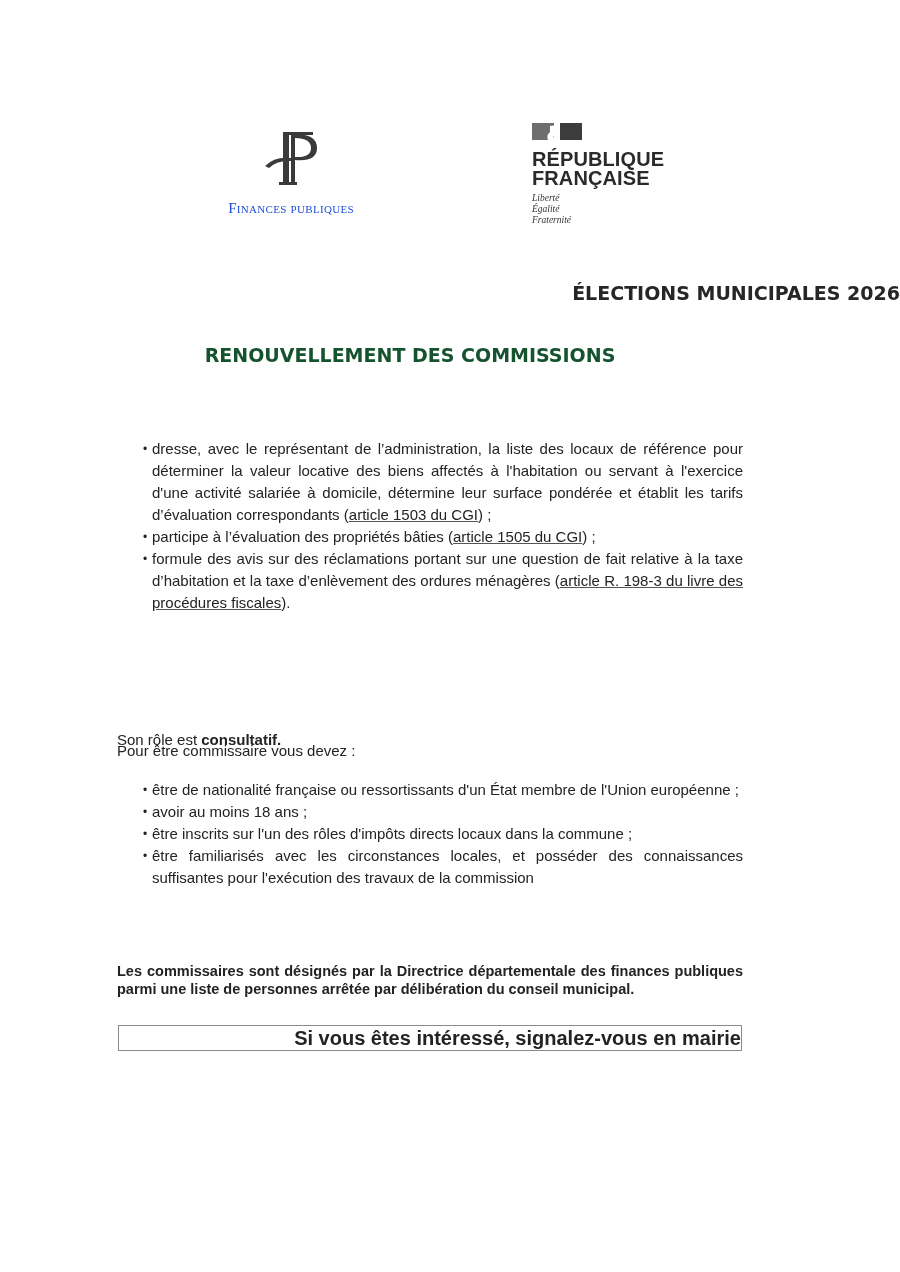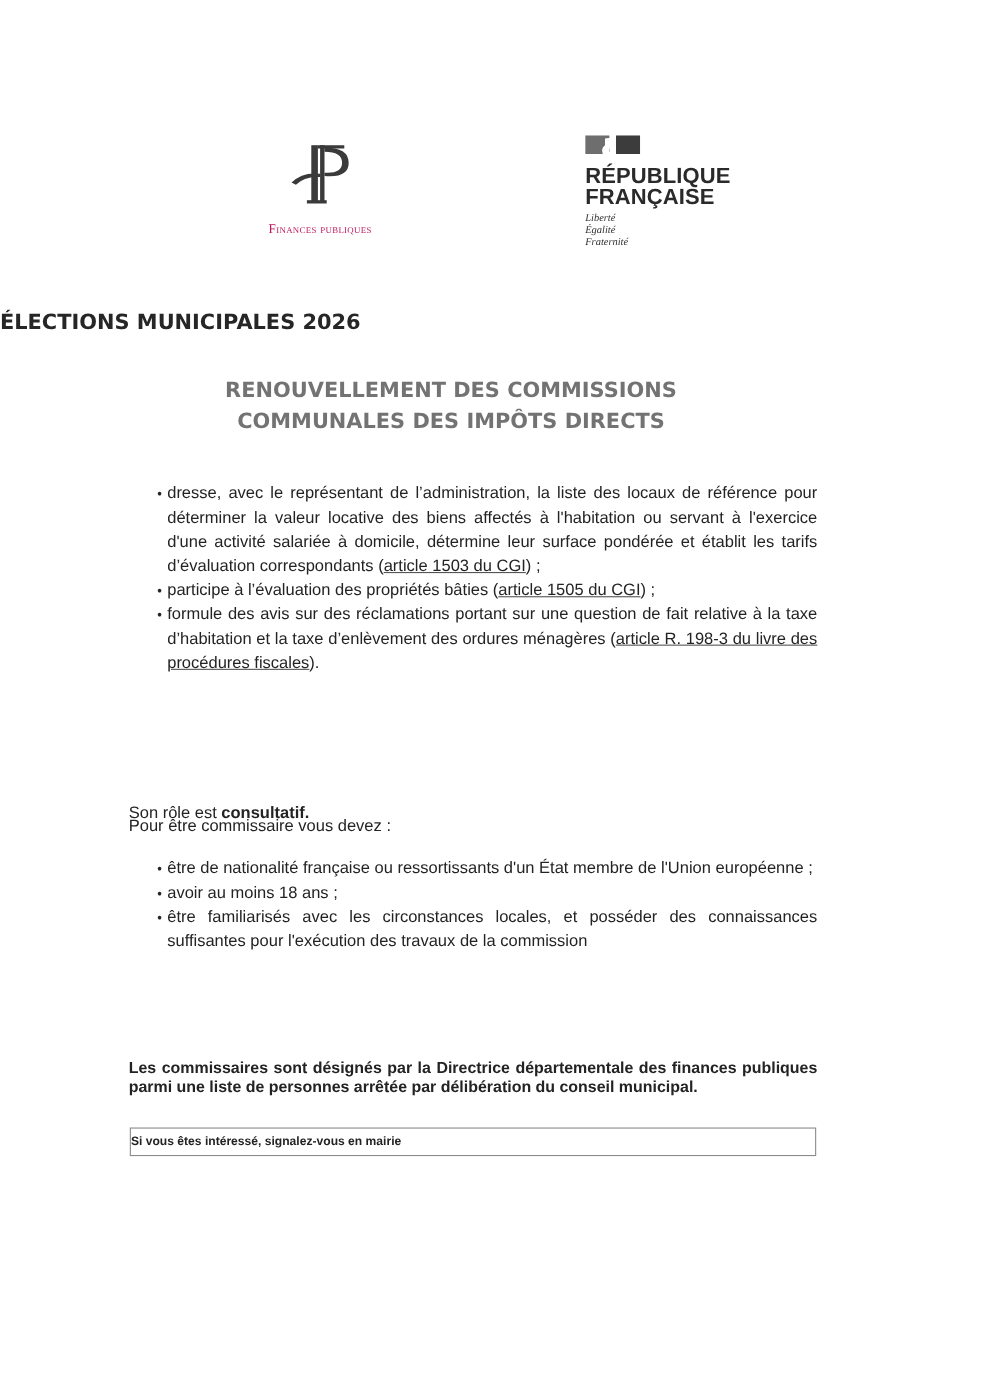--- a/index.html
+++ b/index.html
@@ -1,45 +1,45 @@
 <!DOCTYPE html>
 <html><head>
 <meta charset="utf-8">
 <style>
   html, body { margin: 0; padding: 0; background: #ffffff; }
   body { width: 900px; height: 1272px; position: relative; overflow: hidden;
          font-family: "Liberation Sans", "DejaVu Sans", sans-serif; color: #1f1f1f; }
   .logo-dgfip { position: absolute; left: 196px; top: 128px; width: 190px; text-align: center; }
   .fp-mark { width: 60px; height: 62px; margin: 0 auto 6px; }
-  .dgfip-label { font-family: "Liberation Serif", "DejaVu Serif", serif; font-size: 12px;
-                 letter-spacing: 0.3px; color: #be185d; font-variant: small-caps; }
+  .dgfip-label { font-family: "Liberation Serif", "DejaVu Serif", serif; font-size: 15px;
+                 letter-spacing: 0.3px; color: #1d4ed8; font-variant: small-caps; }
   .logo-rf { position: absolute; left: 532px; top: 123px; width: 160px; }
   .marianne { width: 50px; height: 17px; margin-bottom: 6px; }
   .rf-name { font-family: Liberation Sans, sans-serif; font-weight: bold; font-size: 20px;
              line-height: 19px; color: #2a2a2a; letter-spacing: 0.1px; }
   .rf-motto { margin-top: 5px; font-family: "Liberation Serif", serif; font-style: italic;
               font-size: 9.5px; line-height: 11px; color: #333; }
-  .title-1 { position: absolute; left: 0; width: 900px; top: 282px; text-align: left;
+  .title-1 { position: absolute; left: 0; width: 900px; top: 282px; text-align: right;
              font-family: "DejaVu Sans", sans-serif; font-weight: bold; font-size: 19px; color: #262626; }
   .title-2 { position: absolute; left: 0; width: 820px; top: 341px; text-align: center;
              font-family: "DejaVu Sans", sans-serif; font-weight: bold; font-size: 19px;
-             line-height: 28px; color: #737373; }
+             line-height: 28px; color: #14532d; }
   .body { position: absolute; left: 117px; width: 626px; font-size: 15px; line-height: 22px; color: #232323; }
   .intro { top: 430px; }
   ul.bullets { list-style: none; margin: 8px 0 0 0; padding: 0; }
   ul.bullets li { position: relative; padding-left: 35px; text-align: justify; }
   ul.bullets li::before { content: "\2022"; position: absolute; left: 26px; top: 0; font-size: 12px; }
   .link { text-decoration: underline; text-decoration-color: #555; }
   .role { top: 689px; margin-top: 40px; }
   .req { top: 740px; }
   ul.req-list { margin-top: 17px; }
   .designation { top: 950px; font-weight: bold; text-align: justify; line-height: 18px; font-size: 14.5px; margin-top: 12px; }
   .cta-box { position: absolute; left: 118px; top: 1025px; width: 624px; height: 26px;
-             border: 1px solid #8a8a8a; box-sizing: border-box; text-align: left;
-             font-weight: bold; font-size: 11px; line-height: 24px; color: #232323; }
+             border: 1px solid #8a8a8a; box-sizing: border-box; text-align: right;
+             font-weight: bold; font-size: 20px; line-height: 24px; color: #232323; }
 </style>
 </head>
 <body>
 
 <div class="logo-dgfip">
   <svg class="fp-mark" viewBox="0 0 60 62">
     <path d="M12 4 H52 V7 H28 V4 Z" fill="#3a3a3a"></path>
     <rect x="22" y="4" width="6" height="52" fill="#3a3a3a"></rect>
     <rect x="30" y="4" width="4" height="52" fill="#3a3a3a"></rect>
     <path d="M34 6 Q56 6 56 20 Q56 34 34 32 L34 29 Q50 30 50 20 Q50 10 34 10 Z" fill="#3a3a3a"></path>
@@ -60,39 +60,39 @@
   <div class="rf-motto">
     <div>Liberté</div>
     <div>Égalité</div>
     <div>Fraternité</div>
   </div>
 </div>
 
 <div class="title-1">ÉLECTIONS MUNICIPALES 2026</div>
 <div class="title-2">
   <div>RENOUVELLEMENT DES COMMISSIONS</div>
-  <div>COMMUNALES DES IMPÔTS DIRECTS</div>
 </div>
 
 <div class="body intro">
   <ul class="bullets">
     <li><span>dresse, avec le représentant de l’administration, la liste des locaux de référence pour déterminer la valeur locative des biens affectés à l'habitation ou servant à l'exercice d'une activité salariée à domicile, détermine leur surface pondérée et établit les tarifs d’évaluation correspondants </span>(<span class="link">article 1503 du CGI</span>)<span> ;</span></li>
     <li><span>participe à l’évaluation des propriétés bâties </span>(<span class="link">article 1505 du CGI</span>)<span> ;</span></li>
     <li><span>formule des avis sur des réclamations portant sur une question de fait relative à la taxe d’habitation et la taxe d’enlèvement des ordures ménagères </span>(<span class="link">article R. 198-3 du livre des procédures fiscales</span>)<span>.</span></li>
   </ul>
 </div>
 
 <div class="body role">
   <span>Son rôle est </span><b>consultatif.</b>
 </div>
 
 <div class="body req">
   <div>Pour être commissaire vous devez :</div>
   <ul class="bullets req-list">
     <li>être de nationalité française ou ressortissants d'un État membre de l'Union européenne ;</li>
     <li>avoir au moins 18 ans ;</li>
+    <li>être inscrits sur l'un des rôles d'impôts directs locaux dans la commune ;</li>
     <li>être familiarisés avec les circonstances locales, et posséder des connaissances suffisantes pour l'exécution des travaux de la commission</li>
   </ul>
 </div>
 
 <div class="body designation">Les commissaires sont désignés par la Directrice départementale des finances publiques parmi une liste de personnes arrêtée par délibération du conseil municipal.</div>
 
 <div class="cta-box">Si vous êtes intéressé, signalez-vous en mairie</div>
 
 </body></html>

